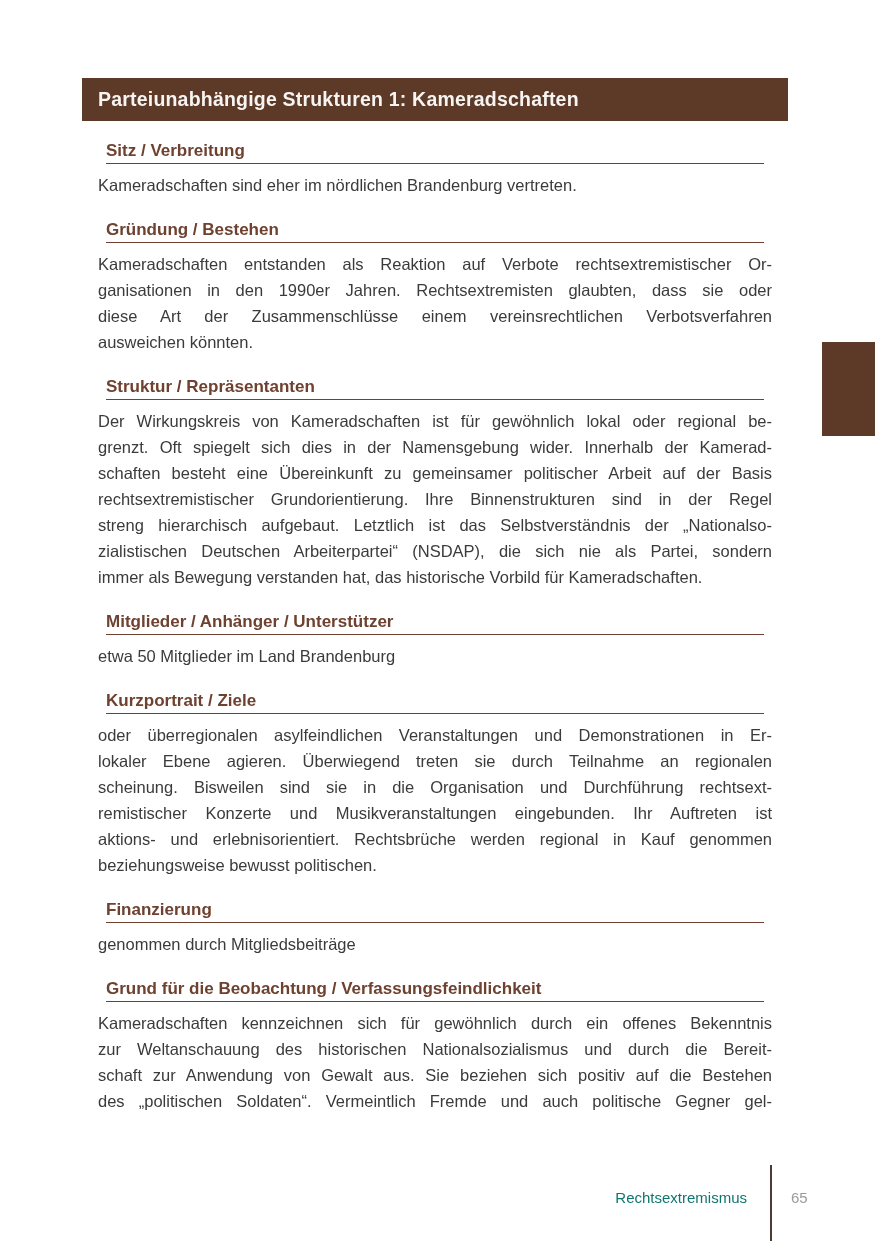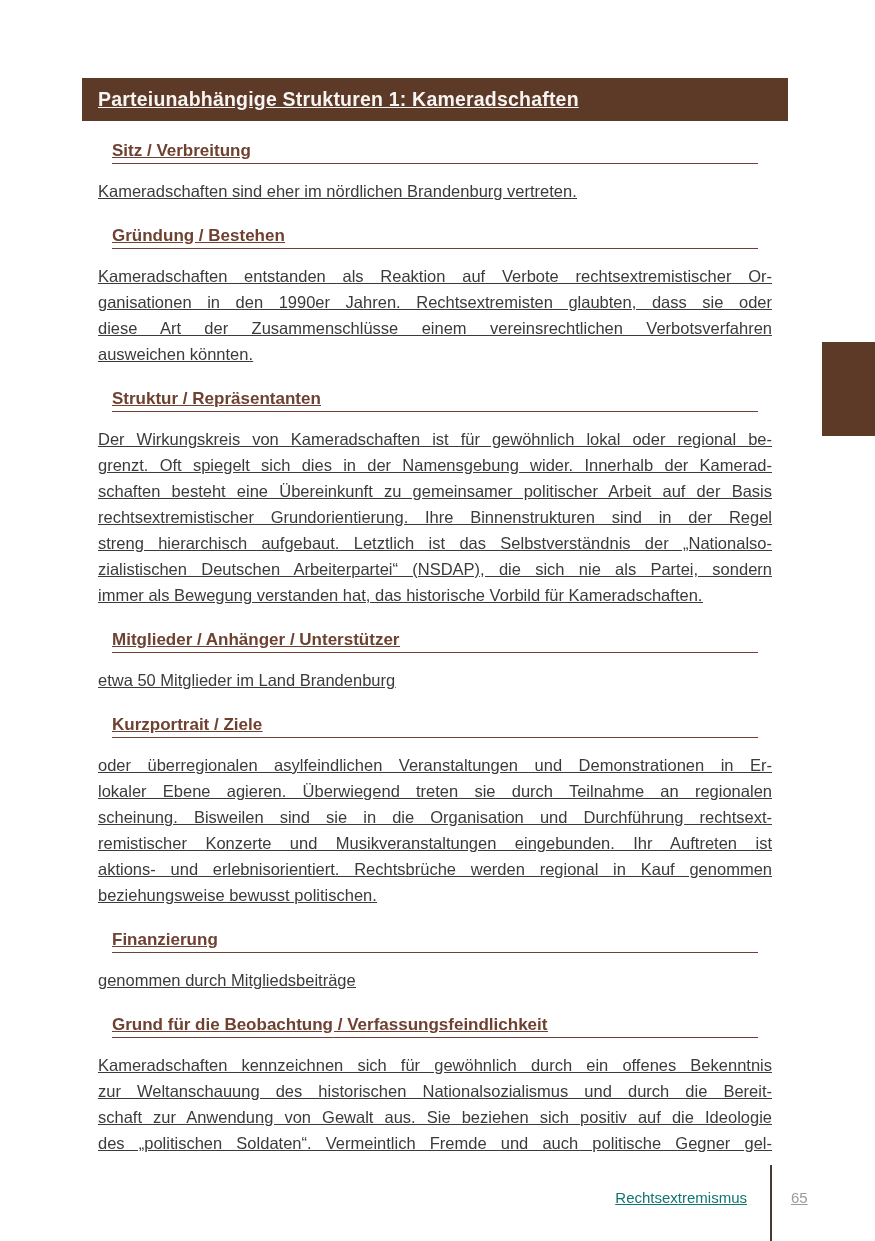--- a/index.html
+++ b/index.html
@@ -2,21 +2,21 @@
 <html lang="de" style="--brown: #5d3928; --heading: #6e4130; --text: #3b3b3b; --pagenum: #9b9b9b;"><head>
 <meta charset="utf-8">
 <style>
   :root {
     --brown: #5d3928;
     --heading: #6e4130;
     --text: #3b3b3b;
     --pagenum: #9b9b9b;
     --rule: #4a3b33;
   }
-  * { box-sizing: border-box; text-decoration: underline; }
+  * { box-sizing: border-box; }
   html, body { margin: 0; padding: 0; }
   body {
     width: 875px; height: 1241px;
     background: #ffffff;
     font-family: "Liberation Sans", sans-serif;
     position: relative;
     overflow: hidden;
   }
   .titlebar {
     position: absolute; left: 82px; top: 78px;
@@ -32,21 +32,21 @@
     letter-spacing: 0.2px;
     white-space: nowrap;
   }
   .content {
     position: absolute; left: 98px; top: 121px;
     width: 674px;
   }
   .sec { margin-top: 23px; }
   .sec:first-child { margin-top: 21px; }
   .sec-heading {
-    margin: 14px;
+    margin: 8px;
     font-size: 17px; line-height: 18px; font-weight: bold;
     color: var(--heading);
     padding-bottom: 3px;
     border-bottom: 1px solid var(--heading);
   }
   .sec-body { margin-top: 7px; }
   .line {
     font-size: 16.5px; line-height: 26px;
     color: var(--text);
   }
@@ -139,21 +139,21 @@
     <div class="sec-body">
           <div class="line">genommen durch Mitgliedsbeiträge</div>
         </div>
   </section>
 
   <section class="sec">
     <h2 class="sec-heading">Grund für die Beobachtung / Verfassungsfeindlichkeit</h2>
     <div class="sec-body">
           <div class="line j">Kameradschaften kennzeichnen sich für gewöhnlich durch ein offenes Bekenntnis</div>
           <div class="line j">zur Weltanschauung des historischen Nationalsozialismus und durch die Bereit-</div>
-          <div class="line j">schaft zur Anwendung von Gewalt aus. Sie beziehen sich positiv auf die Ideologie</div>
+          <div class="line j">schaft zur Anwendung von Gewalt aus. Sie beziehen sich positiv auf die Bestehen</div>
           <div class="line j">des „politischen Soldaten“. Vermeintlich Fremde und auch politische Gegner gel-</div>
         </div>
   </section>
 </main>
 
   <div class="side-tab"></div>
 
   <footer>
     <span class="footer-label">Rechtsextremismus</span>
     <span class="footer-rule"></span>

